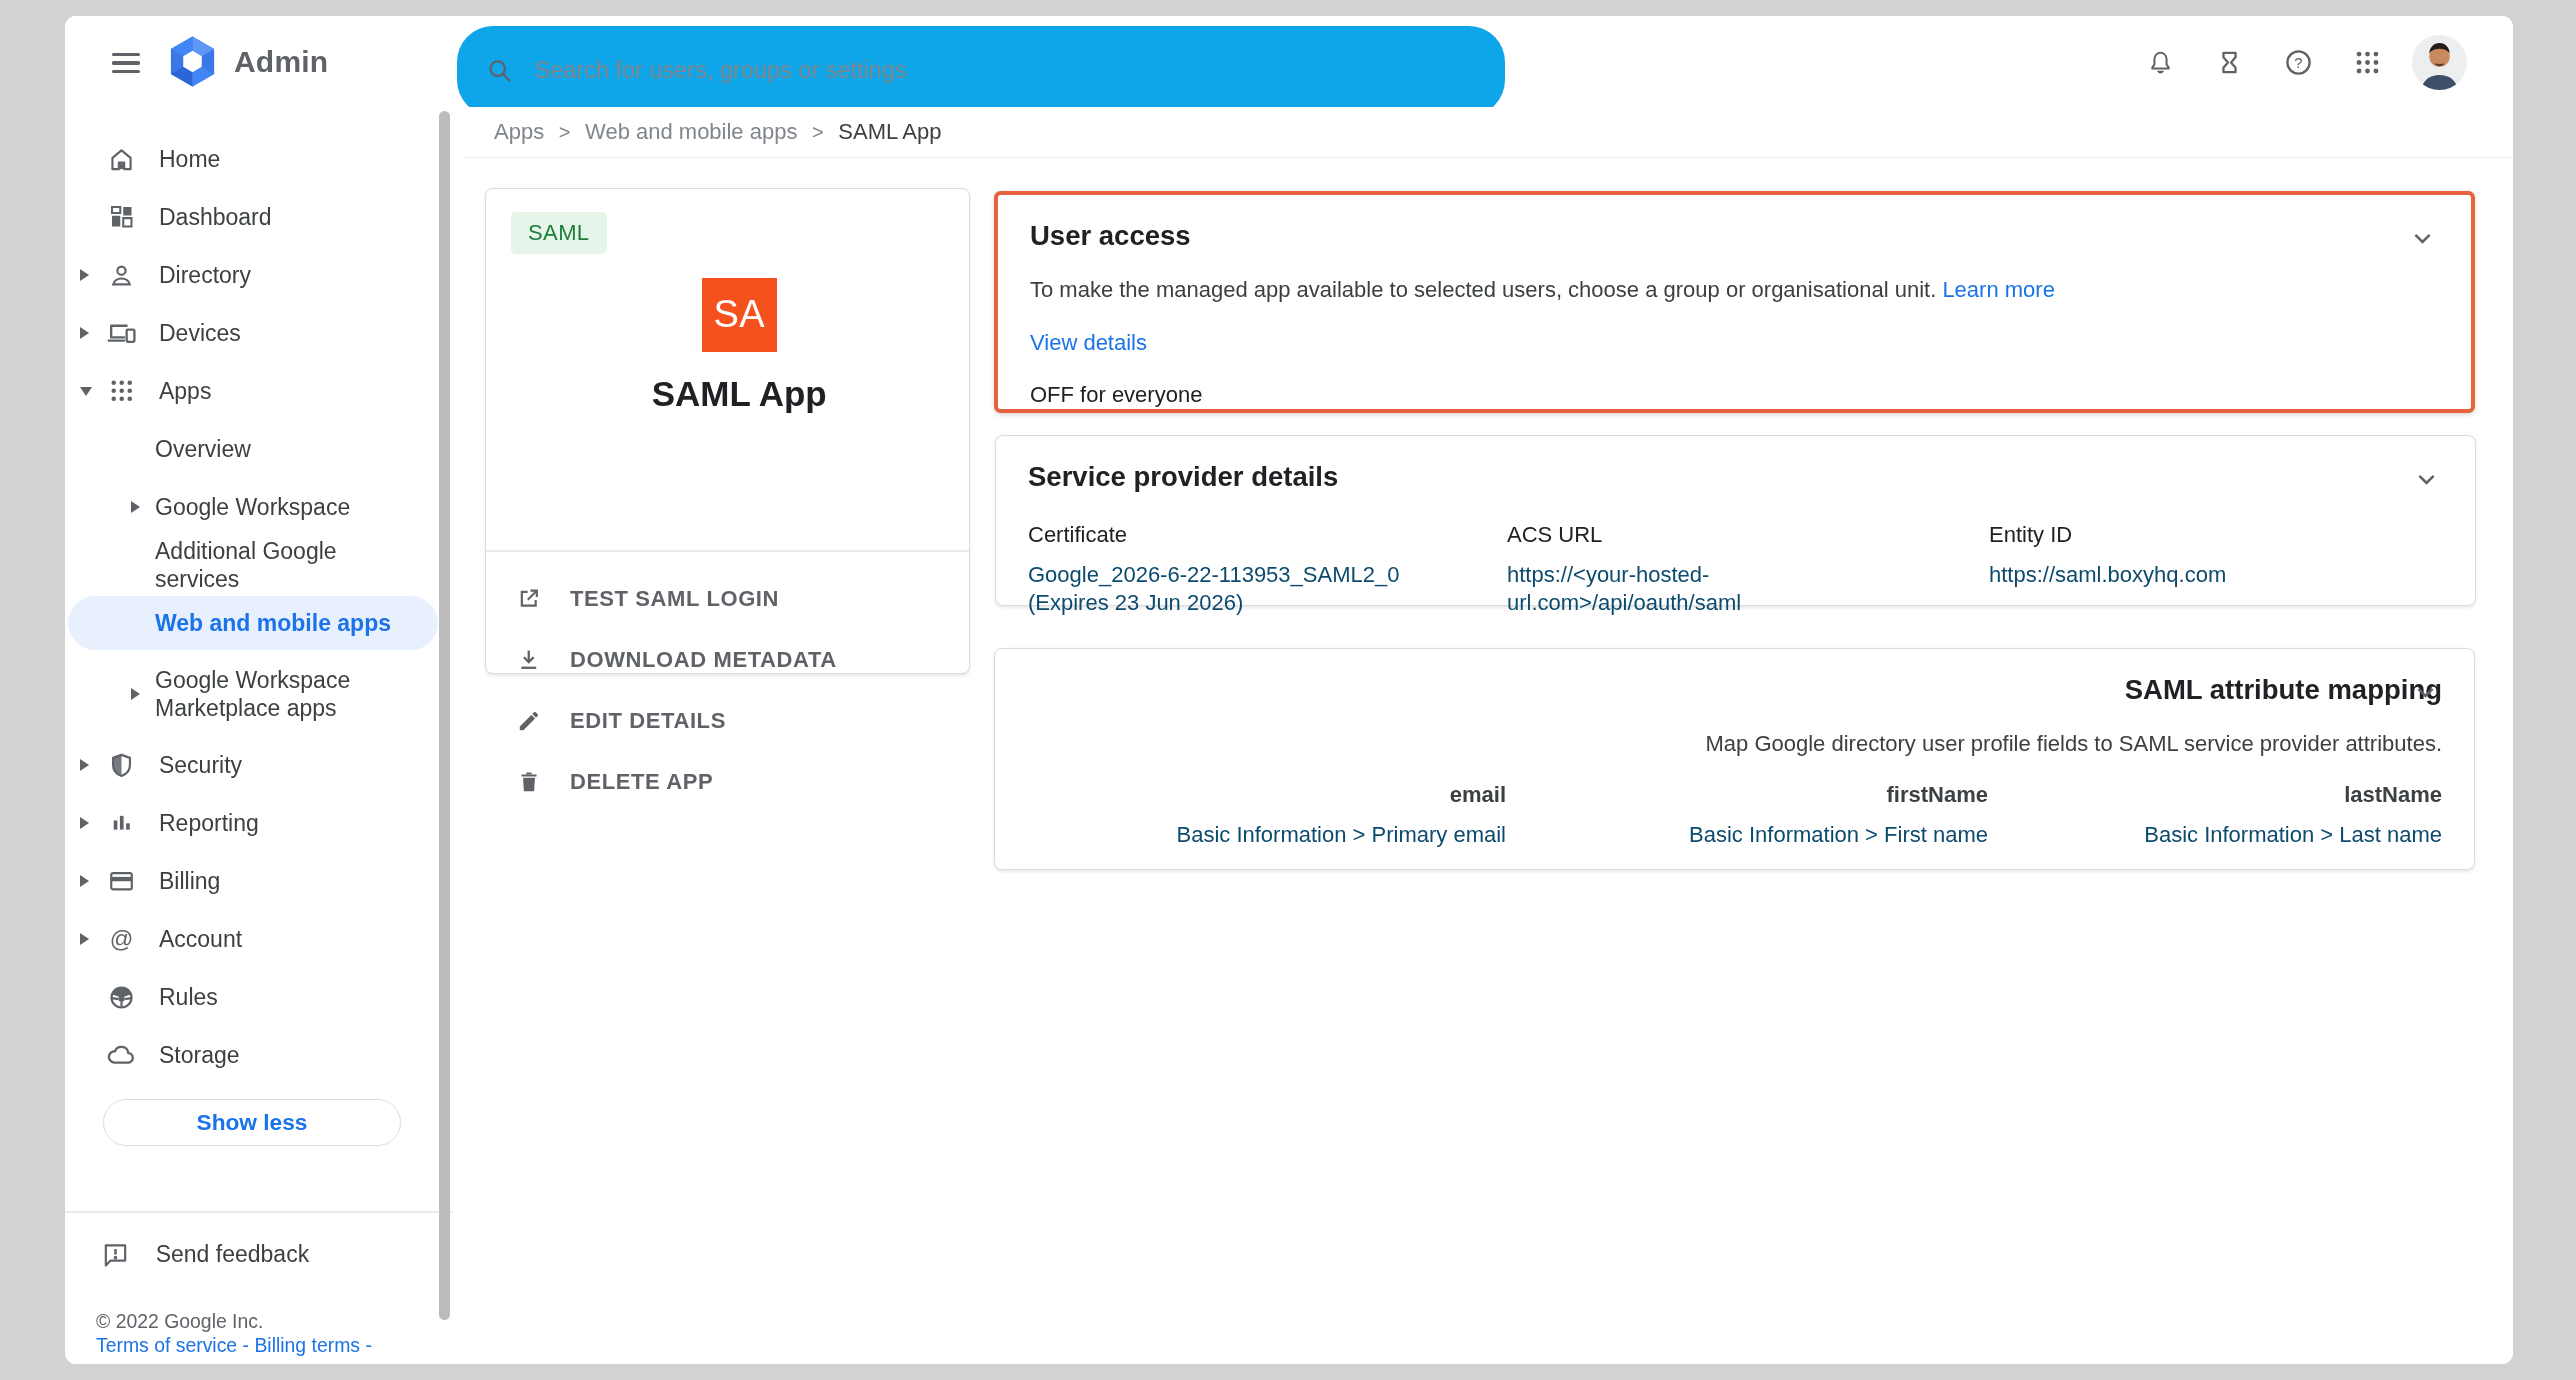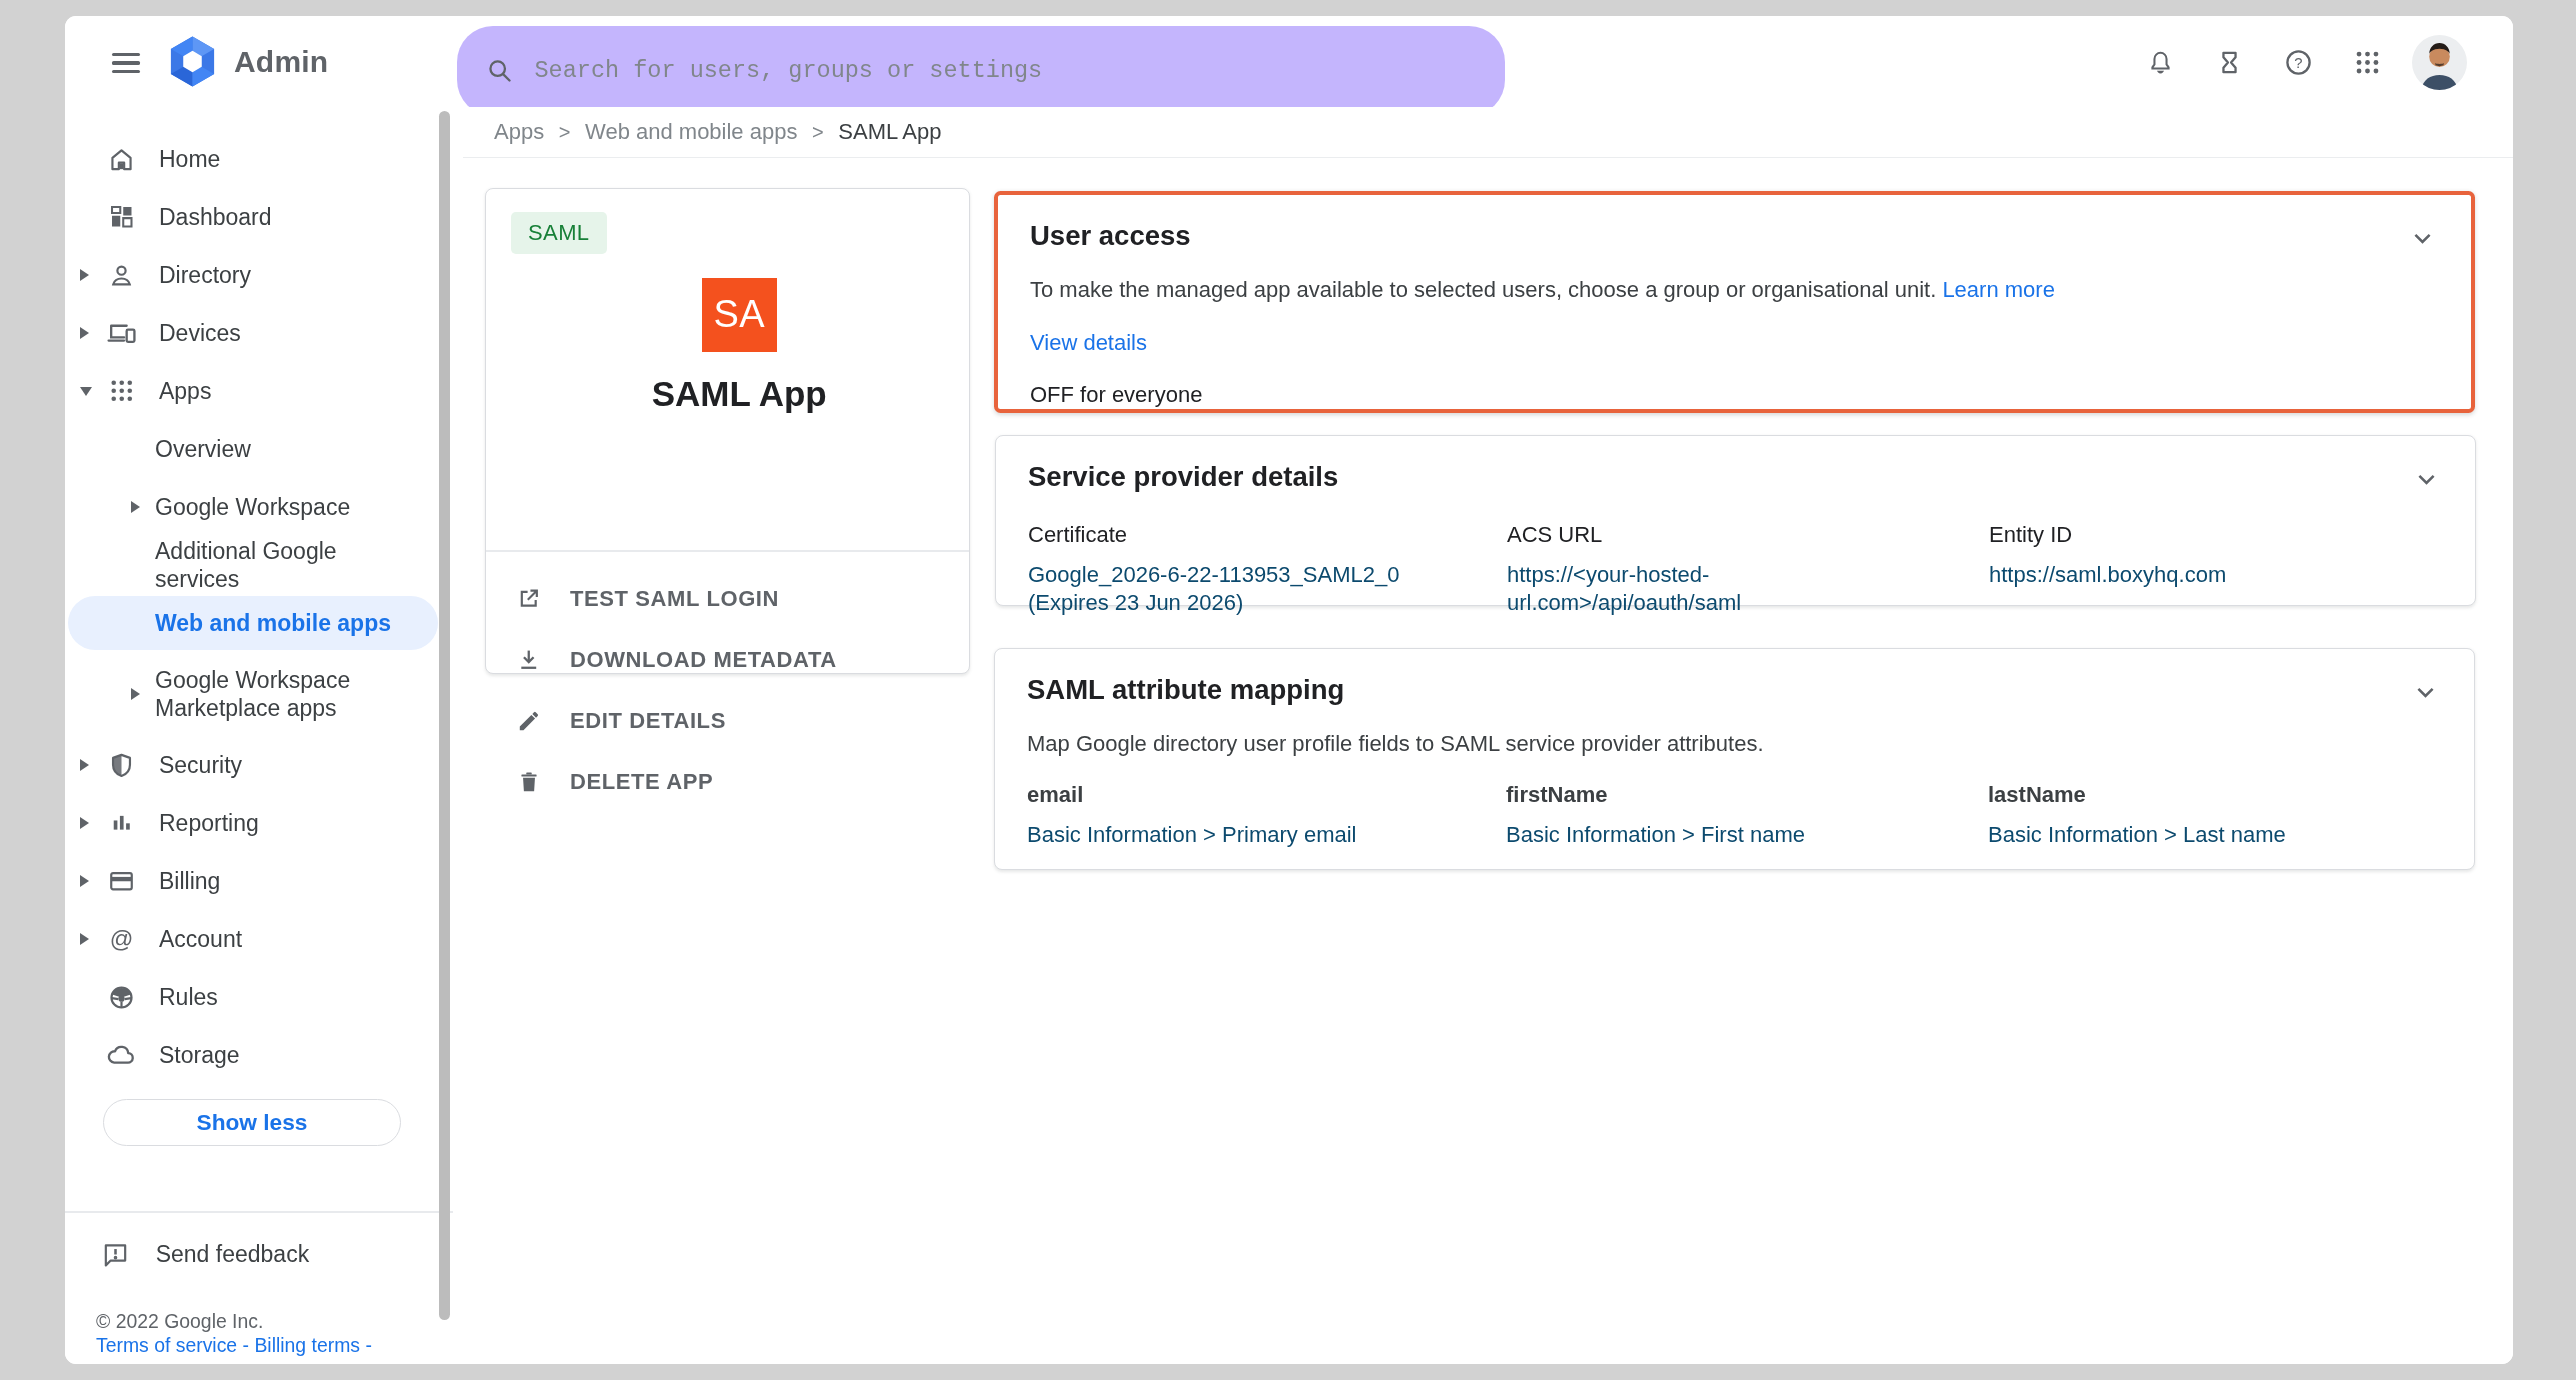--- a/index.html
+++ b/index.html
@@ -15,21 +15,21 @@
     background:#ffffff; border-radius:11.3px; overflow:hidden;
   }
   
   .header { position:absolute; left:0; top:0; right:0; height:91px; background:#fff; }
   .hamburger { position:absolute; left:32px; top:18px; width:58px; height:58px; border:none; background:transparent; cursor:pointer; display:flex; flex-direction:column; justify-content:center; align-items:center; gap:5.7px; }
   .hamburger span { display:block; width:28px; height:3.2px; background:#5f6368; border-radius:1.6px; }
   .logo { position:absolute; left:99px; top:17px; display:flex; align-items:center; gap:13px; }
   .logo-text { font-size:30px; color:#5f6368; letter-spacing:0.2px;font-weight:bold; }
   .search {
     position:absolute; left:392px; top:9.7px; width:1048px; height:90px;
-    background:#c4b5fd; border-radius:36px; display:flex; align-items:center; padding:0 27.5px;font-family:Liberation Mono, monospace;
+    background:#0ea5e9; border-radius:36px; display:flex; align-items:center; padding:0 27.5px;
   }
   .search input {
     border:none; background:transparent; outline:none; font-size:23.5px;
     font-family:inherit; color:#3c4043; margin-left:21px; width:890px;
   }
   .search input::placeholder { color:#80868b; }
   .hdr-icons { position:absolute; right:45px; top:17px; display:flex; align-items:center; gap:16px; }
   .icon-btn { width:53px; height:58px; border:none; background:transparent; cursor:pointer; display:flex; align-items:center; justify-content:center; }
   .avatar-btn { width:58px; height:58px; border:none; background:transparent; cursor:pointer; display:flex; align-items:center; justify-content:center; }
   
@@ -74,21 +74,21 @@
   .tile { width:75px; height:74px; background:#f4511e; color:#fff; font-size:38px; display:flex; align-items:center; justify-content:center; letter-spacing:0.4px; }
   .app-title { font-size:35px; color:#202124; }
   .app-card .divider { position:absolute; left:0; right:0; top:361px; height:1.6px; background:#e8eaed; }
   .actions { position:absolute; left:0; top:379px; right:0; }
   .action-row { height:61px; display:flex; align-items:center; padding-left:27px; gap:25px; cursor:pointer; color:#5f6368; }
   .action-label { font-size:22px; font-weight:bold; letter-spacing:0.6px; }
   .action-ic { width:32px; height:32px; display:flex; align-items:center; justify-content:center; }
   
   .ua-card { left:541px; top:33px; width:1481px; height:222px; border:4px solid #e8633c; border-radius:6.5px; box-shadow:0 1.6px 4px rgba(60,64,67,.2); }
   .sp-card { left:542px; top:277px; width:1481px; height:171px; }
-  .am-card { left:541px; top:490px; width:1481px; height:222px; }
+  .am-card { left:541px; top:490px; width:1481px; height:222px;text-align:right; }
   .card-pad { padding:22.7px 32px 0 32px; position:relative; }
   .card-title { font-size:27.5px; color:#202124; line-height:36px; }
   .card-desc { margin-top:21px; font-size:22px; color:#3c4043; line-height:29px; }
   .link { color:#1a73e8; cursor:pointer; text-decoration:none; }
   .ua-view { margin-top:26px; font-size:22px; }
   .ua-status { margin-top:26px; font-size:22px; color:#202124; }
   .chevron-btn { position:absolute; top:24px; right:29px; width:39px; height:39px; border:none; background:transparent; cursor:pointer; display:flex; align-items:center; justify-content:center; }
   .fields { display:grid; grid-template-columns:479px 482px 1fr; margin-top:27.5px; }
   .field-label { font-size:22px; color:#3c4043; font-weight:bold; }
   .sp-card .field-label { font-weight:normal; color:#202124; }

